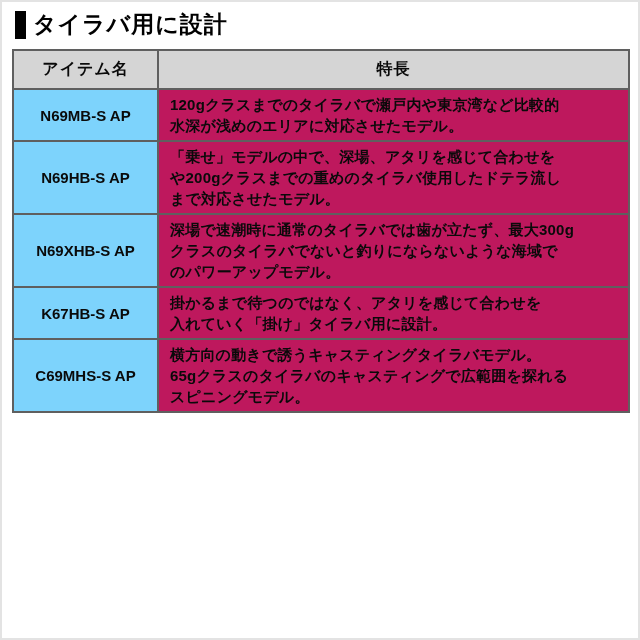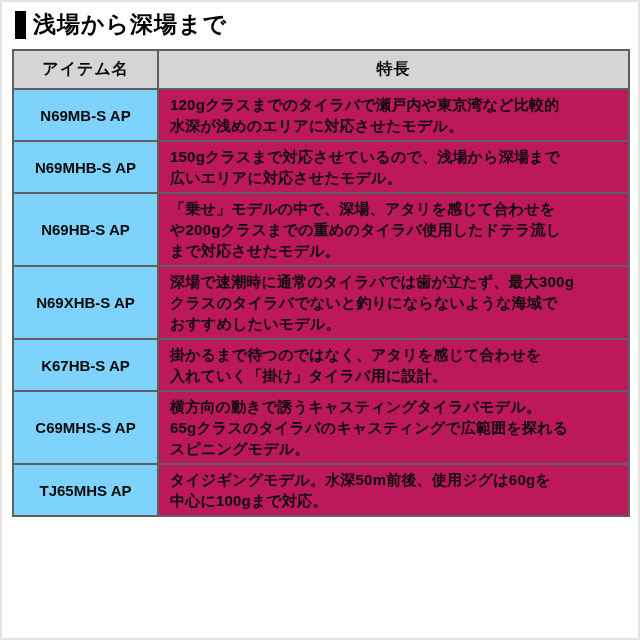--- a/index.html
+++ b/index.html
@@ -77,69 +77,59 @@
     letter-spacing: 0.2px;
   }
 </style>
 </head>
 <body>
 
 <div class="page">
 
   <div class="title-wrap">
     <span class="title-bar"></span>
-    <span class="page-title">浅場から深場まで</span>
+    <span class="page-title">タイラバ用に設計</span>
   </div>
 
   <table class="features-table">
     <colgroup>
       <col class="col-item">
       <col class="col-feature">
     </colgroup>
     <thead>
       <tr>
         <th class="head-cell">アイテム名</th>
         <th class="head-cell">特長</th>
       </tr>
     </thead>
     <tbody>
       <tr>
         <td class="item-cell">N69MB-S AP</td>
         <td class="feature-cell">120gクラスまでのタイラバで瀬戸内や東京湾など比較的
 水深が浅めのエリアに対応させたモデル。</td>
       </tr>
       <tr>
-        <td class="item-cell">N69MHB-S AP</td>
-        <td class="feature-cell">150gクラスまで対応させているので、浅場から深場まで
-広いエリアに対応させたモデル。</td>
-      </tr>
-      <tr>
         <td class="item-cell">N69HB-S AP</td>
         <td class="feature-cell">「乗せ」モデルの中で、深場、アタリを感じて合わせを
 や200gクラスまでの重めのタイラバ使用したドテラ流し
 まで対応させたモデル。</td>
       </tr>
       <tr>
         <td class="item-cell">N69XHB-S AP</td>
         <td class="feature-cell">深場で速潮時に通常のタイラバでは歯が立たず、最大300g
 クラスのタイラバでないと釣りにならないような海域で
-おすすめしたいモデル。</td>
+のパワーアップモデル。</td>
       </tr>
       <tr>
         <td class="item-cell">K67HB-S AP</td>
         <td class="feature-cell">掛かるまで待つのではなく、アタリを感じて合わせを
 入れていく「掛け」タイラバ用に設計。</td>
       </tr>
       <tr>
         <td class="item-cell">C69MHS-S AP</td>
         <td class="feature-cell">横方向の動きで誘うキャスティングタイラバモデル。
 65gクラスのタイラバのキャスティングで広範囲を探れる
 スピニングモデル。</td>
       </tr>
-      <tr>
-        <td class="item-cell">TJ65MHS AP</td>
-        <td class="feature-cell">タイジギングモデル。水深50m前後、使用ジグは60gを
-中心に100gまで対応。</td>
-      </tr>
     </tbody>
   </table>
 
 </div>
 
 </body></html>

